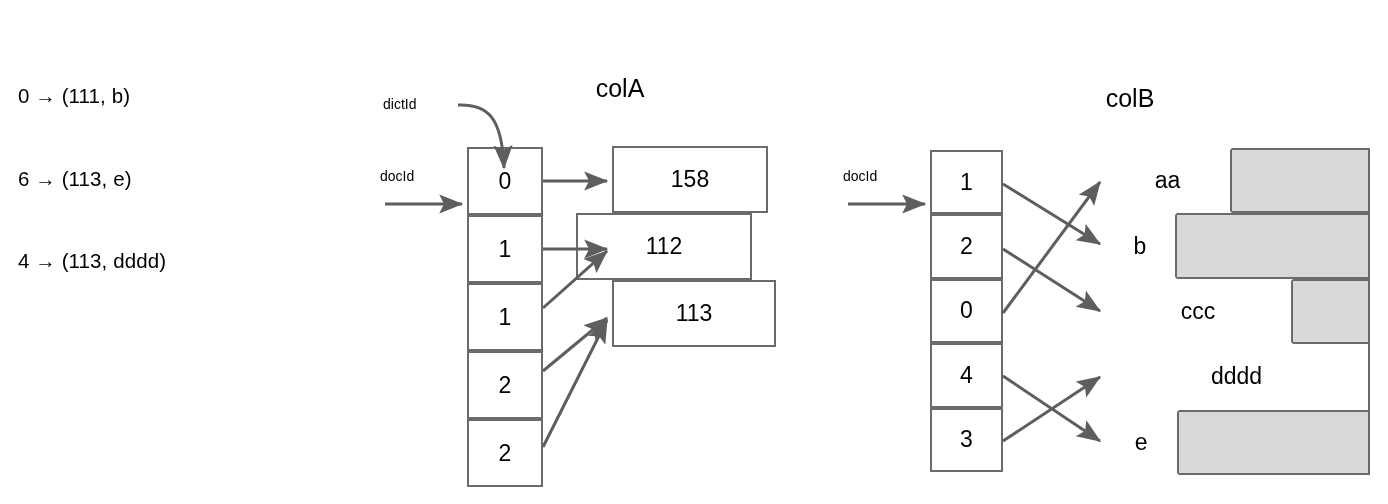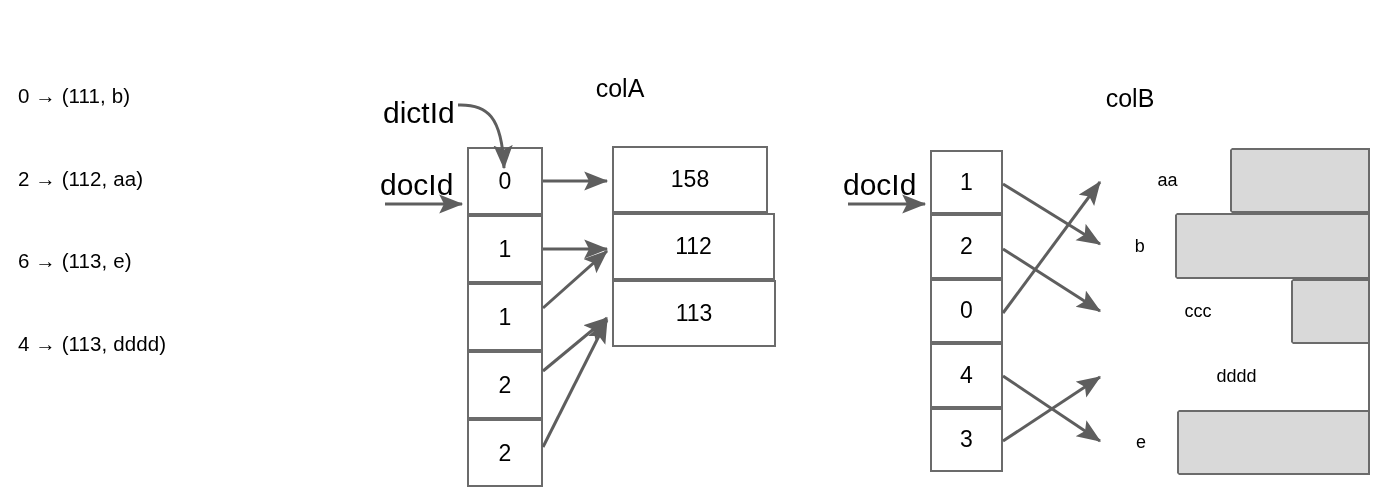--- a/index.html
+++ b/index.html
@@ -36,21 +36,21 @@
     position: absolute;
     font-size: 25px;
     text-align: center;
     white-space: nowrap;
   }
   #title-colA { left: 520px; top: 74px; width: 200px; }
   #title-colB { left: 1030px; top: 84px; width: 200px; }
 
   .side-label {
     position: absolute;
-    font-size: 30px;
+    font-size: 14px;
     white-space: nowrap;
   }
   #label-dictid { left: 383px; top: 96px; }
   #label-docid-a { left: 380px; top: 168px; }
   #label-docid-b { left: 843px; top: 168px; }
   .cell {
     position: absolute;
     box-sizing: border-box;
     border: 2px solid #6b6b6b;
     background: #ffffff;
@@ -67,21 +67,21 @@
     display: flex;
     align-items: stretch;
   }
   .cell-split .filled {
     box-sizing: border-box;
     border-right: 2px solid #6b6b6b;
     background: #ffffff;
     display: flex;
     align-items: center;
     justify-content: center;
-    font-size: 18px;
+    font-size: 23px;
     margin: -2px 0 -2px -2px;
     border-top: 2px solid transparent;
     border-bottom: 2px solid transparent;
   }
   .cell-split .filled.full { border-right: none; }
 
   
   .col-frame {
     position: absolute;
     box-sizing: border-box;
@@ -96,21 +96,20 @@
     pointer-events: none;
   }
 </style>
 </head>
 <body>
 
 <div id="canvas">
 
   <div class="legend">
     <div>0 → (111, b)</div>
-    <div>2 → (112, aa)</div>
     <div>6 → (113, e)</div>
     <div>4 → (113, dddd)</div>
   </div>
 
   <div class="col-title" id="title-colA">colA</div>
   <div class="col-title" id="title-colB">colB</div>
 
   <div class="side-label" id="label-dictid">dictId</div>
   <div class="side-label" id="label-docid-a">docId</div>
   <div class="side-label" id="label-docid-b">docId</div>
@@ -129,21 +128,21 @@
   <div class="cell" style="left:467px; top:351px; width:76px; height:68px;">
     <span>2</span>
     </div>
   <div class="cell" style="left:467px; top:419px; width:76px; height:68px;">
     <span>2</span>
     </div>
 
   <div class="cell" style="left:612px; top:146px; width:156px; height:67px;">
     <span>158</span>
     </div>
-  <div class="cell" style="left:612px; top:213px; width:163px; height:67px;">
+  <div class="cell" style="left:576px; top:213px; width:176px; height:67px;">
     <span>112</span>
     </div>
   <div class="cell" style="left:612px; top:280px; width:164px; height:67px;">
     <span>113</span>
     </div>
 
   <div class="col-frame" style="left:930px; top:150px; width:73px; height:322px;"></div>
   <div class="cell" style="left:930px; top:150px; width:73px; height:64.4px;">
     <span>1</span>
     </div>

